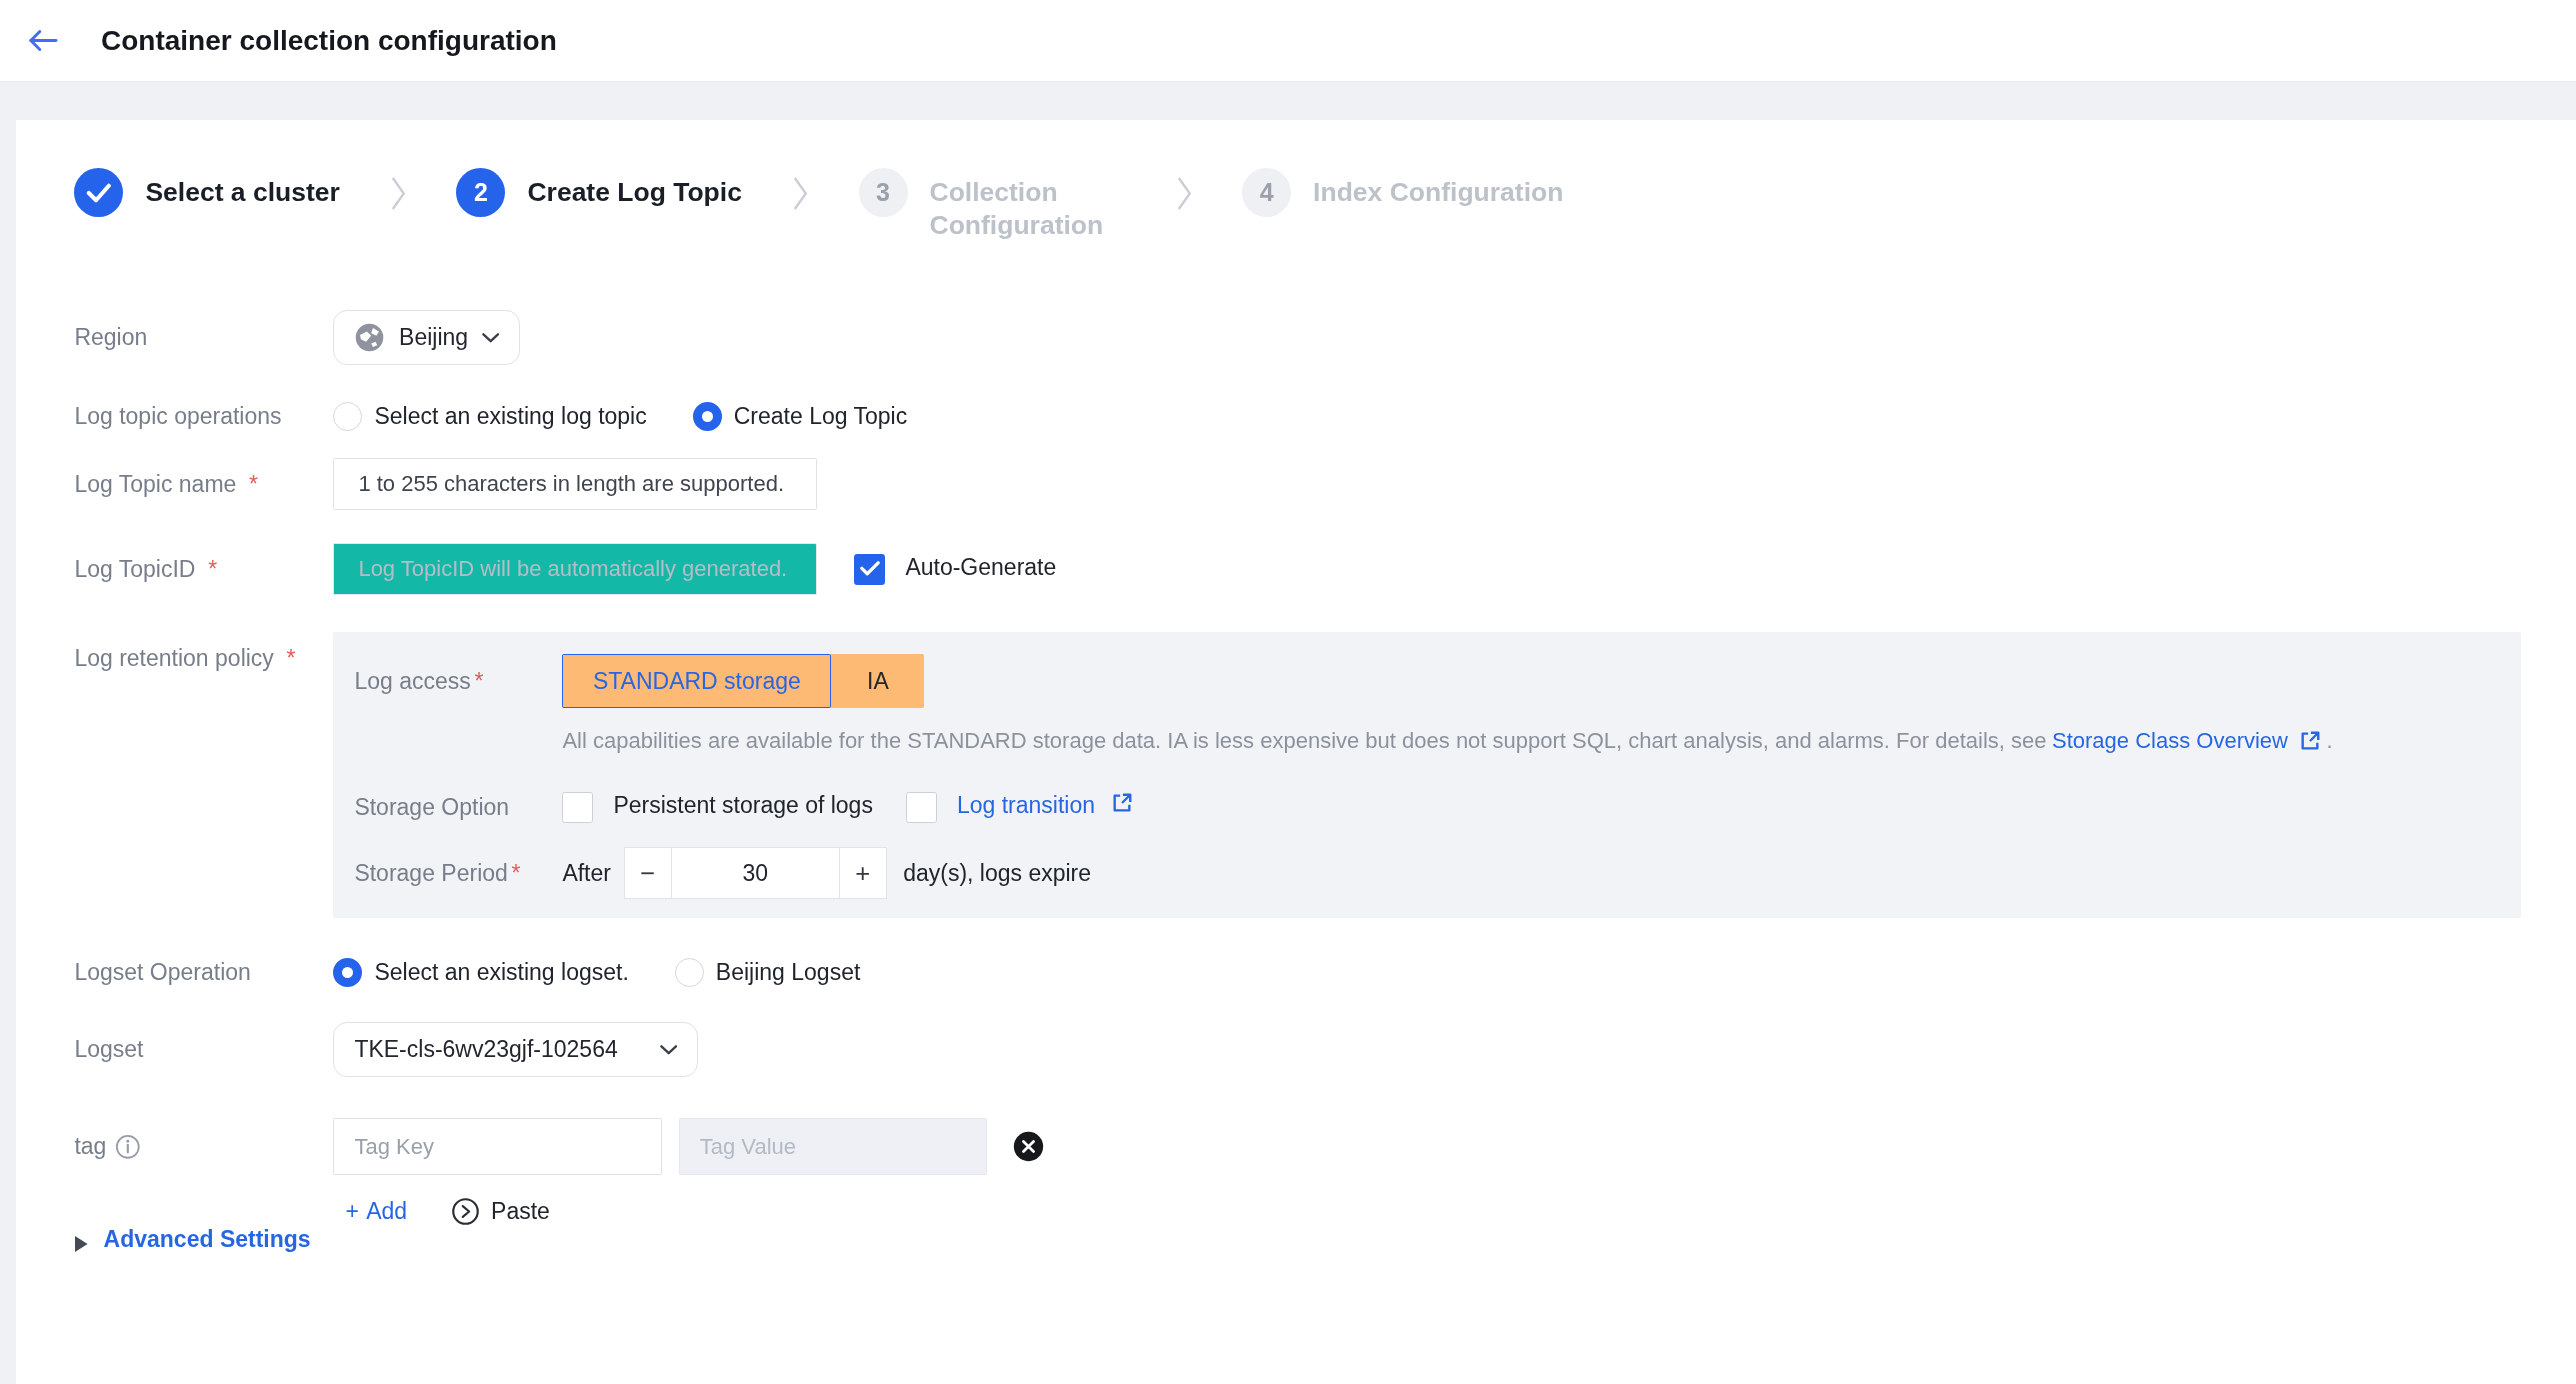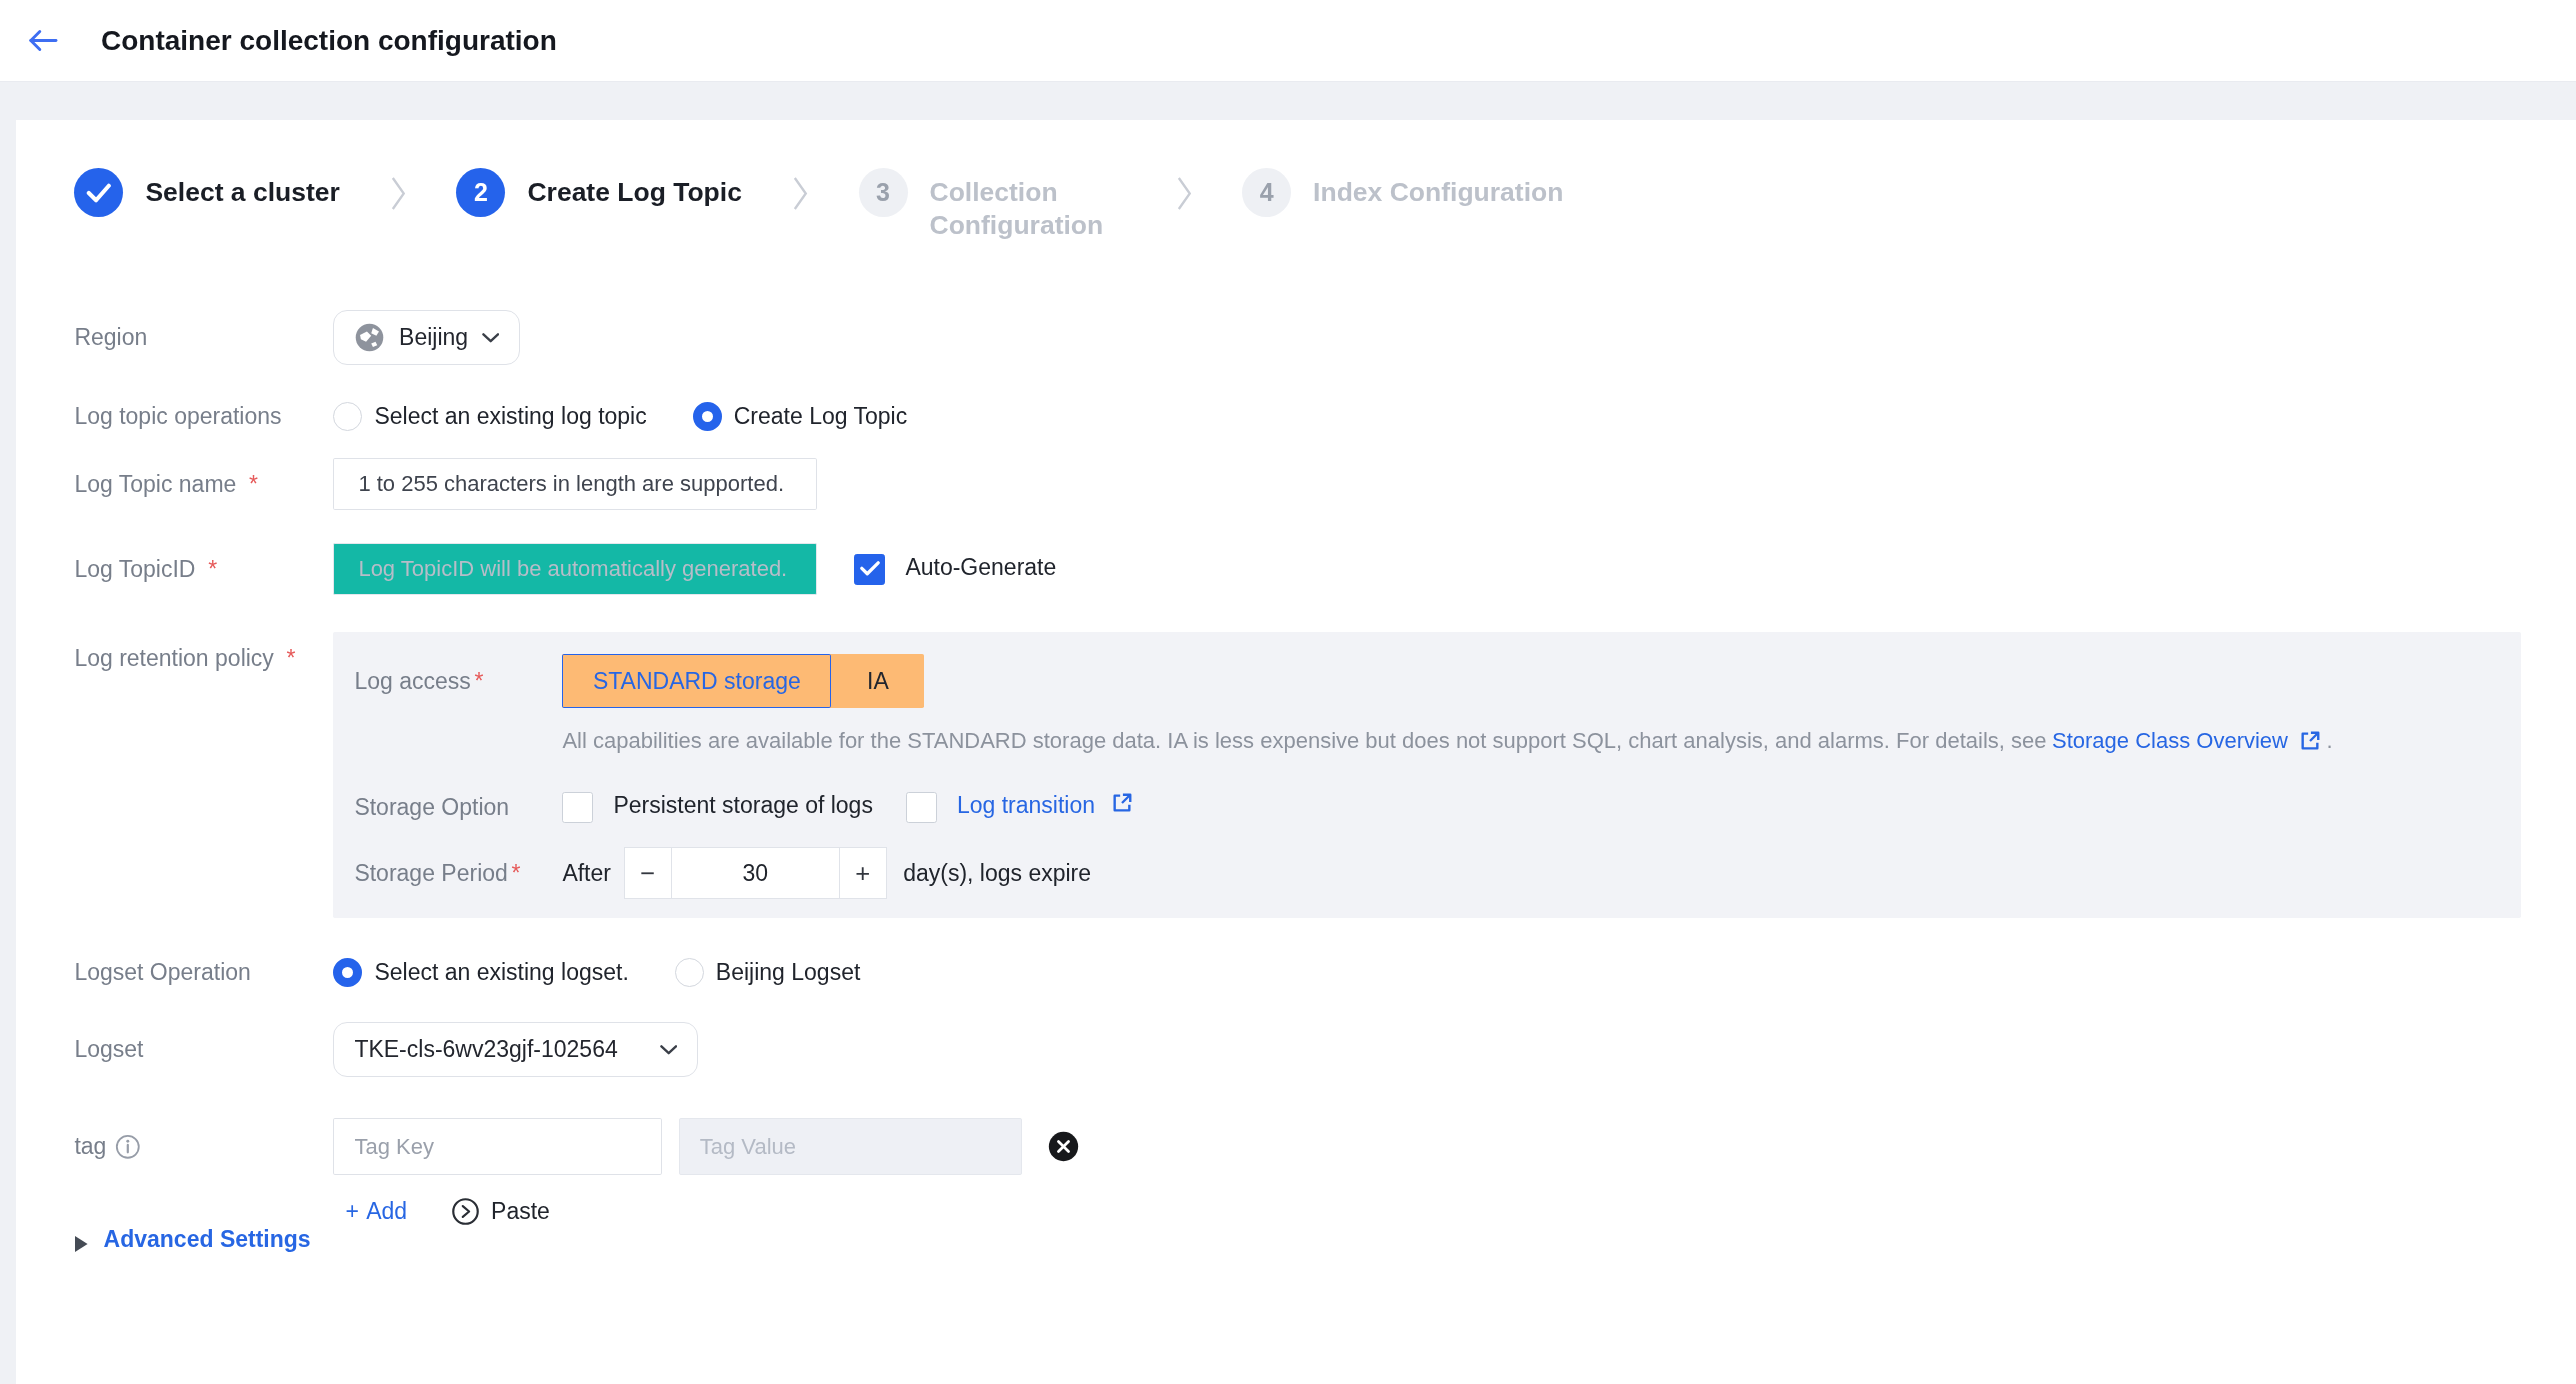--- a/index.html
+++ b/index.html
@@ -102,21 +102,21 @@
   .suffix-text { margin-left:16.4px; }
 
   
   .tag-key {
     width:329px; height:57px; border:0.9px solid #dfe2e8; border-radius:1.8px;
     padding:0 20px; font-size:22px; outline:none; background:#fff;
     font-family:"Liberation Sans", sans-serif; color:#1d4ed8;
   }
   .tag-key::placeholder { color:#9aa0ab; }
   .tag-value {
-    width:343px; height:57px; border:0.9px solid #e4e7ed; border-radius:1.8px;
+    width:308px; height:57px; border:0.9px solid #e4e7ed; border-radius:1.8px;
     padding:0 20px; font-size:22px; outline:none; background:#eef0f5;
     font-family:"Liberation Sans", sans-serif; color:#3b404a; margin-left:16.4px;
   }
   .tag-value::placeholder { color:#b4bac5; }
   .del-btn { margin-left:25.6px; cursor:pointer; display:flex; }
 
   .add-row { display:flex; align-items:center; margin-left:271px; margin-top:22px; gap:44px; }
   .add-link { color:#2766e3; font-size:23px; cursor:pointer; display:flex; align-items:center; gap:7.3px; }
   .paste-link { display:flex; align-items:center; gap:11px; font-size:23px; color:#20242c; cursor:pointer; }
 

